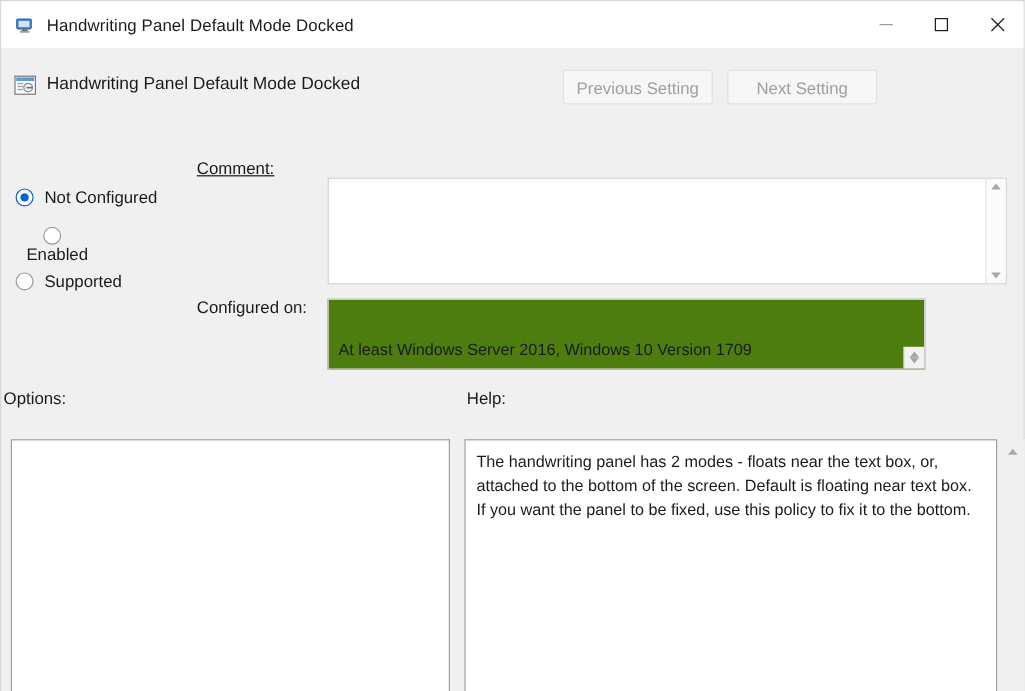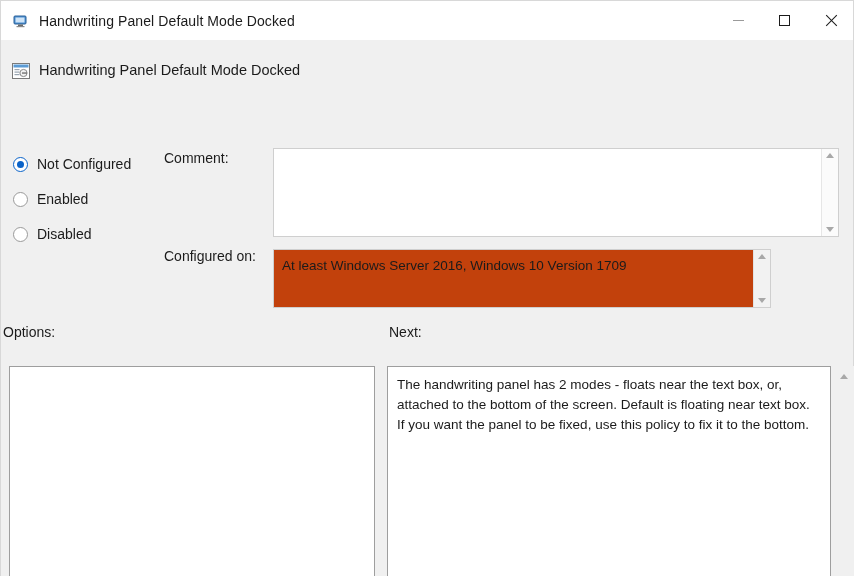--- a/index.html
+++ b/index.html
@@ -153,21 +153,21 @@
 
   
   .radio-item {
     position: absolute;
     left: 12px;
     display: flex;
     align-items: center;
     height: 20px;
   }
   .radio-item.r0 { top: 114px; text-align: center; }
-  .radio-item.r1 { top: 149px; }
+  .radio-item.r1 { top: 149px; flex-direction: column; }
   .radio-item.r2 { top: 184px; }
   .radio-mark {
     width: 15px;
     height: 15px;
     border-radius: 50%;
     border: 1px solid #9a9a9a;
     background: #ffffff;
     box-sizing: border-box;
     flex: 0 0 auto;
     position: relative;
@@ -195,21 +195,21 @@
     white-space: nowrap;
   }
 
   
   .field-label {
     position: absolute;
     font-size: 14px;
     color: #1b1b1b;
     white-space: nowrap;
   }
-  .label-comment { left: 163px; top: 110px; }
+  .label-comment { left: 163px; top: 92px; text-decoration: underline; }
   .label-supported { left: 163px; top: 208px; }
   .label-options { left: 2px; top: 284px; }
   .label-help { left: 388px; top: 284px; }
 
   
   .textbox {
     position: absolute;
     box-sizing: border-box;
     border: 1px solid #cfcfcf;
     display: flex;
@@ -244,21 +244,22 @@
   .vscroll .arrow.down { border-top: 5px solid #a8a8a8; }
 
   .box-comment {
     left: 272px; top: 108px;
     width: 566px; height: 89px;
     background: #ffffff;
   }
   .box-supported {
     left: 272px; top: 209px;
     width: 498px; height: 59px;
-    background: #c2410c;
+    background: #4d7c0f;
+    align-items: flex-end;
   }
   .box-supported .vscroll { background: #f2f2f2; border-left: 1px solid #e2e2e2; }
 
   
   .panel {
     position: absolute;
     box-sizing: border-box;
     border: 1px solid #9e9e9e;
     background: #ffffff;
   }
@@ -340,33 +341,35 @@
           <rect x="2.5" y="3.5" width="15" height="3" fill="#5b9bd5"></rect>
           <rect x="3.5" y="8" width="5" height="1.2" fill="#9aa6b2"></rect>
           <rect x="3.5" y="10.5" width="5" height="1.2" fill="#9aa6b2"></rect>
           <rect x="3.5" y="13" width="5" height="1.2" fill="#9aa6b2"></rect>
           <circle cx="12.5" cy="12" r="3.6" fill="#f2f2f2" stroke="#8a8a8a" stroke-width="1"></circle>
           <rect x="11" y="11.4" width="5" height="1.3" fill="#6b6b6b"></rect>
         </svg>
       </span>
       <span class="header-title">Handwriting Panel Default Mode Docked</span>
 
+      <div class="nav-btn prev">Previous Setting</div>
+      <div class="nav-btn next">Next Setting</div>
     </div>
 
     <div class="radio-item r0">
       <span class="radio-mark checked"></span>
       <span class="radio-label">Not Configured</span>
     </div>
     <div class="radio-item r1">
       <span class="radio-mark"></span>
       <span class="radio-label">Enabled</span>
     </div>
     <div class="radio-item r2">
       <span class="radio-mark"></span>
-      <span class="radio-label">Disabled</span>
+      <span class="radio-label">Supported</span>
     </div>
 
     <span class="field-label label-comment">Comment:</span>
     <div class="textbox box-comment">
       <div class="content"></div>
       <div class="vscroll">
         <span class="arrow up"></span>
         <span class="arrow down"></span>
       </div>
     </div>
@@ -374,21 +377,21 @@
     <span class="field-label label-supported">Configured on:</span>
     <div class="textbox box-supported">
       <div class="content">At least Windows Server 2016, Windows 10 Version 1709</div>
       <div class="vscroll">
         <span class="arrow up"></span>
         <span class="arrow down"></span>
       </div>
     </div>
 
     <span class="field-label label-options">Options:</span>
-    <span class="field-label label-help">Next:</span>
+    <span class="field-label label-help">Help:</span>
 
     <div class="panel panel-options">
       <div class="help-text"></div>
     </div>
 
     <div class="panel panel-help">
       <div class="help-text">The handwriting panel has 2 modes - floats near the text box, or, attached to the bottom of the screen. Default is floating near text box. If you want the panel to be fixed, use this policy to fix it to the bottom.</div>
     </div>
     <div class="help-scroll">
       <span class="arrow"></span>

